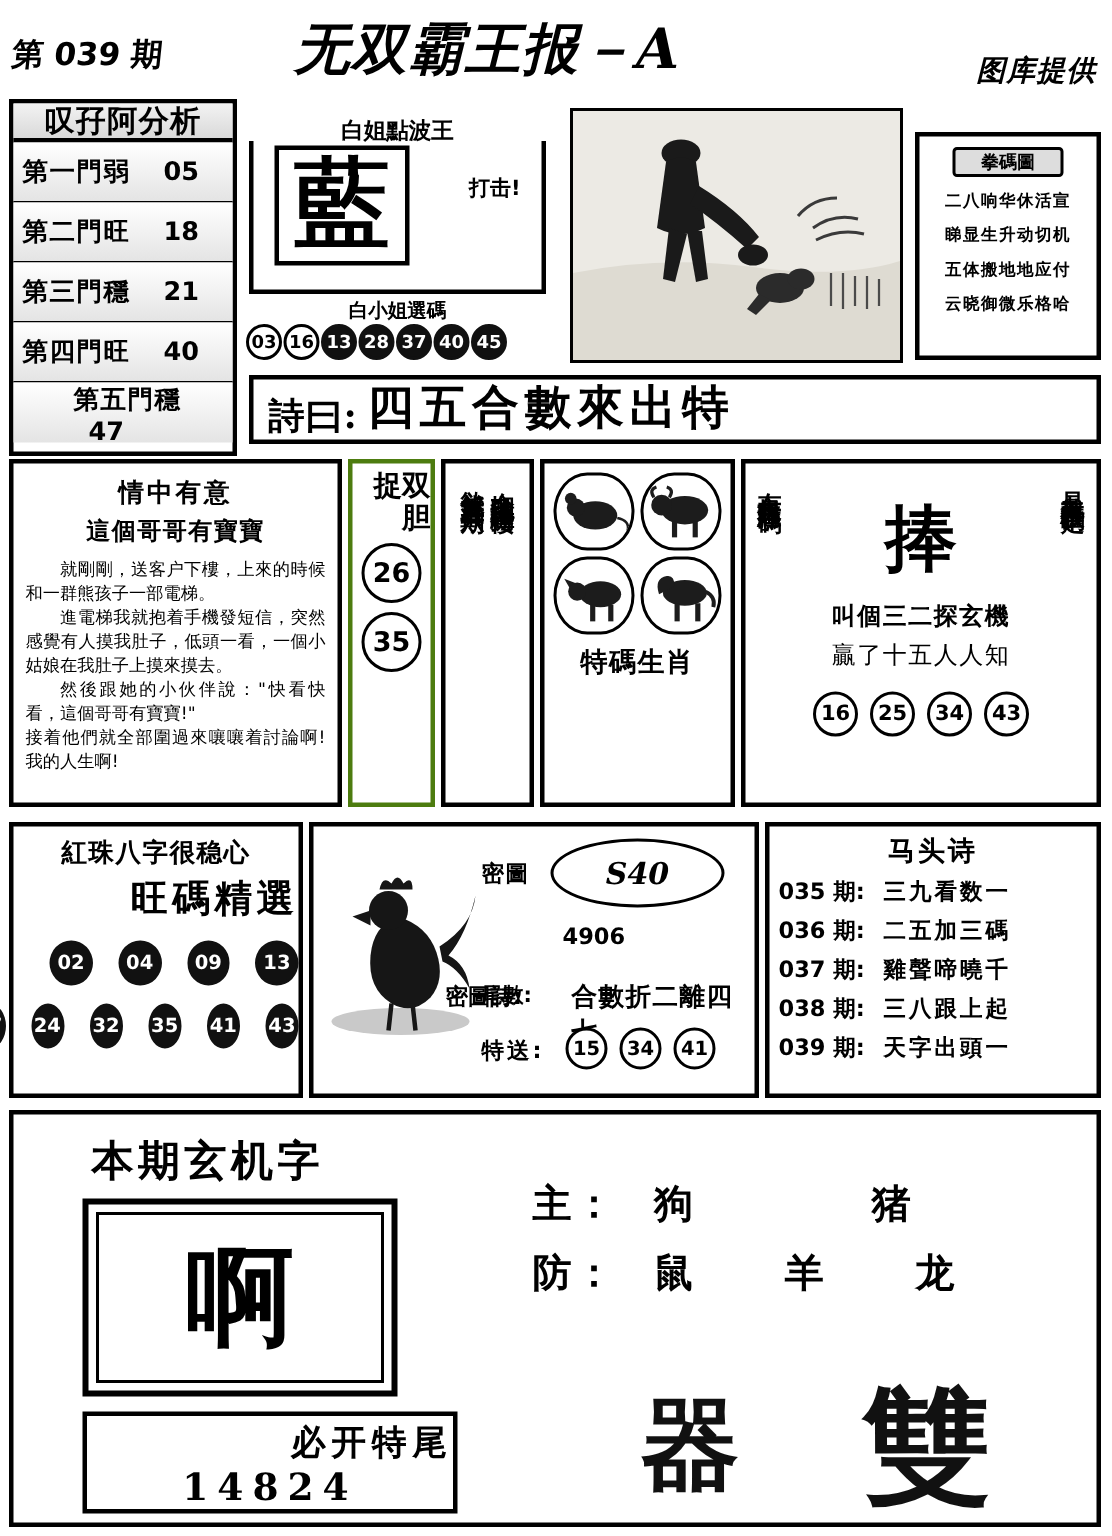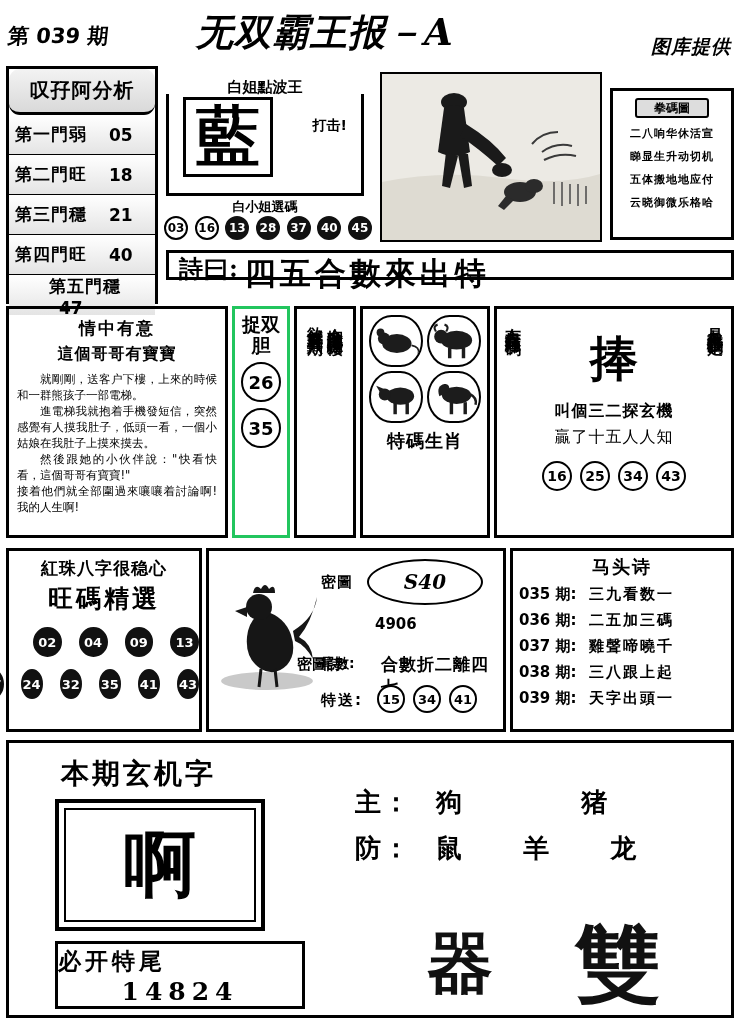--- a/index.html
+++ b/index.html
@@ -65,27 +65,26 @@
 
   
   #analysis {
     position: absolute;
     left: 6px; top: 66px;
     width: 152px; height: 238px;
     border: 3px solid #000;
     background: #fff;
   }
   #analysis .an-head {
-    height: 46px;
+    height: 26px;
     border-bottom: 3px solid #000;
     display: flex; align-items: center; justify-content: center;
     font-size: 20px; font-weight: bold;
     background: linear-gradient(180deg,#f3f3f3,#d9d9d9);
     letter-spacing: 1px;
-    border-radius: 11px;
   }
   #analysis .an-row {
     height: 40px;
     display: flex; align-items: center;
     border-bottom: 1px solid #000;
     background: linear-gradient(180deg,#ffffff,#e4e4e4);
     font-size: 17px; font-weight: bold;
   }
   #analysis .an-row:last-child { border-bottom: none; flex-direction: column; }
   #analysis .an-lbl { flex: 1; padding-left: 6px; letter-spacing: 1px;}
@@ -118,21 +117,21 @@
     right: 14px; top: 28px;
     font-size: 14px; font-weight: bold;
   }
   #lanSub {
     position: absolute;
     left: 166px; top: 198px; width: 198px;
     text-align: center; font-size: 13px; font-weight: bold;
   }
   #lanBalls {
     position: absolute;
-    left: 164px; top: 216px; width: 208px;
+    left: 164px; top: 216px; width: 174px;
     display: flex; justify-content: space-between;
   }
   #lanBalls .ball { width: 24px; height: 24px; font-size: 12px; }
 
   
   #picture {
     position: absolute;
     left: 380px; top: 72px;
     width: 222px; height: 170px;
     border: 2px solid #000;
@@ -162,23 +161,23 @@
     font-size: 11px;
     font-weight: bold;
     margin-top: 8px;
     letter-spacing: 1px;
   }
 
   
   #poembar {
     position: absolute;
     left: 166px; top: 250px;
-    width: 568px; height: 30px;
-    border: 3px solid #000;
-    display: flex; align-items: flex-start;
+    width: 568px; height: 46px;
+    border: 3px solid #000;
+    display: flex; align-items: flex-end;
     padding-left: 10px;
   }
   #poemLabel { font-size: 24px; font-weight: bold; letter-spacing: 1px; font-family:"DejaVu Serif",serif;}
   #poemText { font-size: 31px; font-weight: bold; letter-spacing: 4px; margin-left: 6px; font-family:"DejaVu Serif",serif;}
 
   
   #story {
     position: absolute;
     left: 6px; top: 306px;
     width: 222px; height: 232px;
@@ -190,22 +189,22 @@
   #story p {
     margin: 0; font-size: 11.5px; line-height: 16px; text-align: justify;
     text-indent: 2em;
   }
   #story p.ni { text-indent: 0; }
 
   #dan {
     position: absolute;
     left: 232px; top: 306px;
     width: 58px; height: 232px;
-    border: 3px solid #22c55e;
-    text-align: center;
+    border: 3px solid #4d7c0f;
+    text-align: right;
   }
   #dan .dan-t {
     font-size: 19px; font-weight: bold; line-height: 21px;
     margin-top: 5px; letter-spacing: 0;
   }
   #dan .dan-num {
     width: 40px; height: 40px; margin: 6px auto 0 auto;
     border: 2px solid #000; border-radius: 50%;
     display: flex; align-items: center; justify-content: center;
     font-size: 18px; font-weight: bold;
@@ -291,21 +290,21 @@
     position: absolute;
     left: 6px; top: 548px;
     width: 196px; height: 184px;
     border: 3px solid #000;
   }
   #wang .w-t1 {
     text-align: center; font-size: 17px; font-weight: bold;
     margin-top: 6px; letter-spacing: 1px;
   }
   #wang .w-t2 {
-    text-align: center; font-size: 25px; font-weight: bold;
+    text-align: right; font-size: 25px; font-weight: bold;
     letter-spacing: 3px; margin-top: 2px;
     font-family: "DejaVu Serif", serif;
   }
   #wang .w-row {
     display: flex; justify-content: flex-end; gap: 17px; margin-top: 12px; padding-left: 24px;
   }
   #wang .w-row .ball { width: 30px; height: 30px; font-size: 13px; }
 
   #mimg {
     position: absolute;
@@ -394,23 +393,24 @@
     display: flex; align-items: center; justify-content: center;
     font-size: 72px; font-weight: bold;
     font-family: "DejaVu Serif", serif;
   }
   #bikai {
     position: absolute; left: 46px; top: 198px;
     width: 250px; height: 68px;
     border: 3px solid #000;
   }
   #bikai .bk-t {
-    text-align: left; font-size: 23px; font-weight: bold;
+    text-align: right; font-size: 23px; font-weight: bold;
     letter-spacing: 4px; margin-top: 2px;
     font-family: "DejaVu Serif", serif;
+    margin-left: 24px;
   }
   #bikai .bk-n {
     text-align: center; font-size: 25px; font-weight: bold;
     letter-spacing: 6px;
     font-family: "DejaVu Serif", serif;
   }
   #zhu-row, #fang-row {
     position: absolute;
     font-size: 26px; font-weight: bold;
     font-family: "DejaVu Serif", serif;

